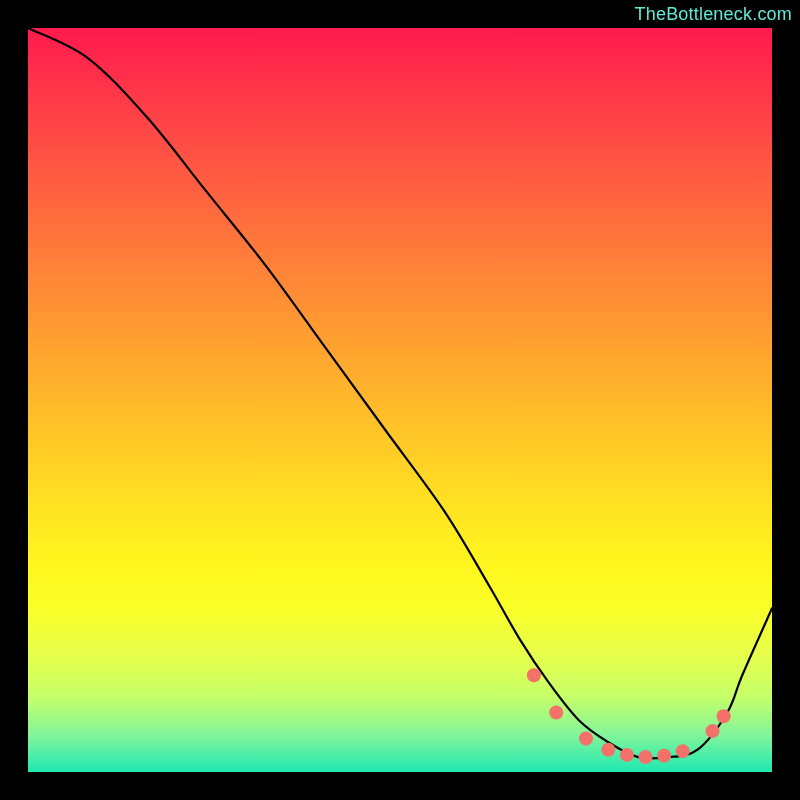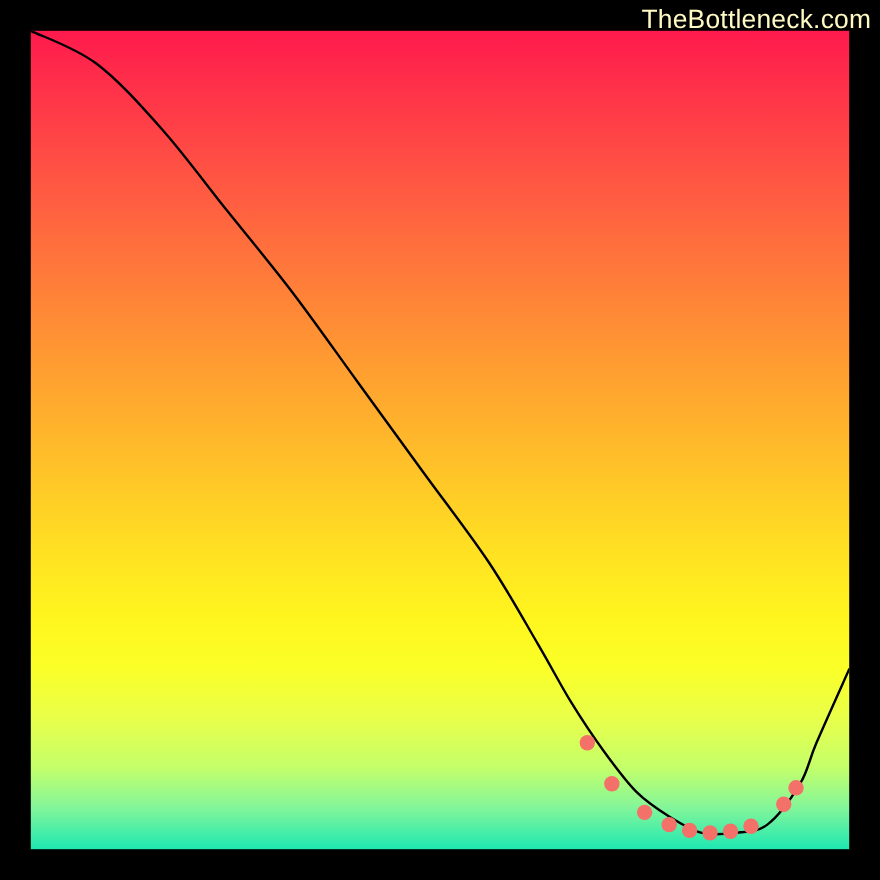--- a/index.html
+++ b/index.html
@@ -14,23 +14,23 @@
     position: relative;
     width: 800px;
     height: 800px;
     background: #000;
   }
   .watermark {
     position: absolute;
     top: 4px;
     right: 8px;
     font-family: Arial, Helvetica, sans-serif;
-    font-size: 24px;
+    font-size: 18px;
     font-weight: 500;
-    color: #fef9c3;
+    color: #5eead4;
     letter-spacing: 0.2px;
     z-index: 20;
   }
   .plot-area {
     position: absolute;
     left: 28px;
     top: 28px;
     width: 744px;
     height: 744px;
   }

